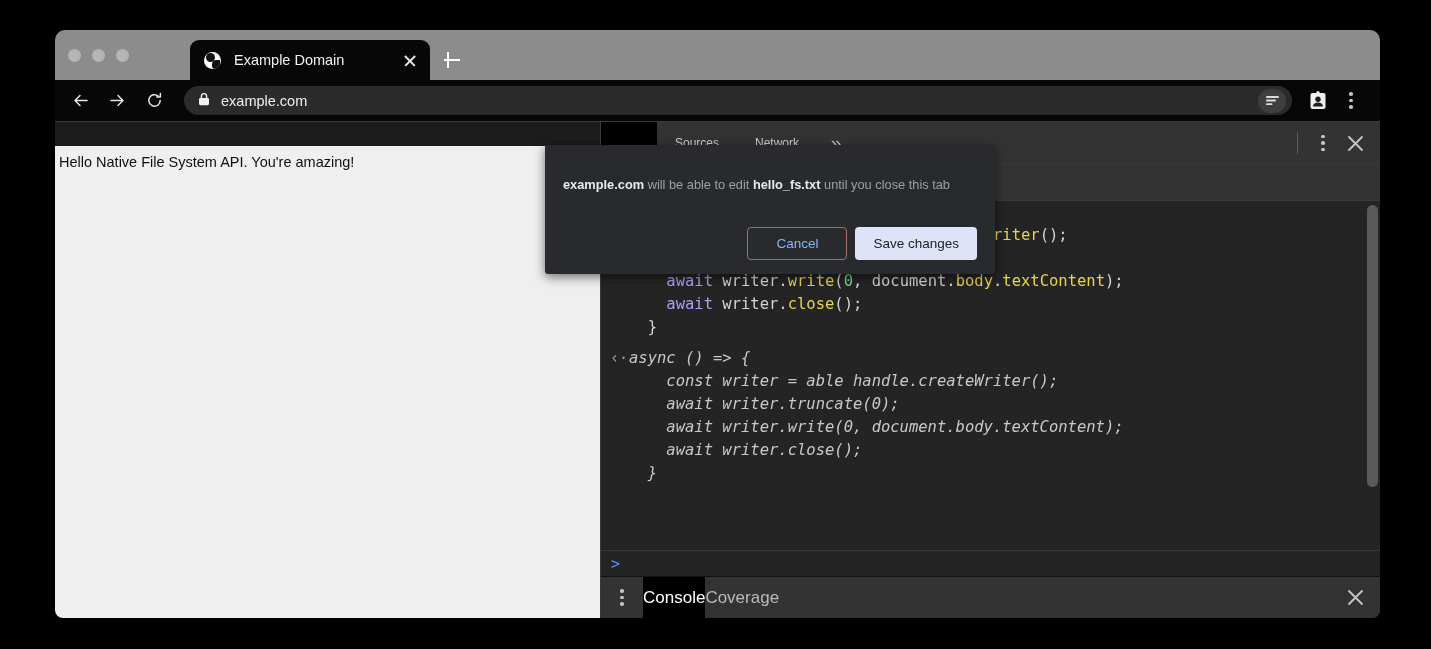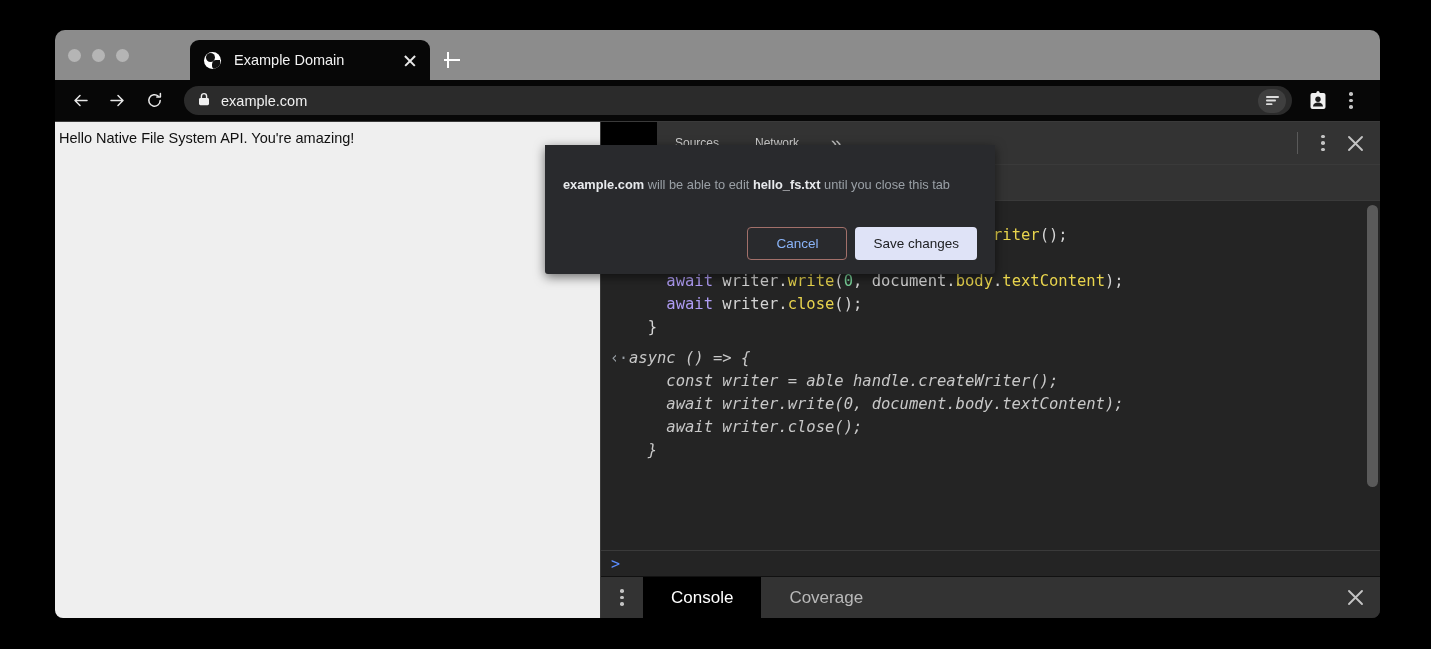--- a/index.html
+++ b/index.html
@@ -119,20 +119,21 @@
 
   
   #content-area {
     position: relative;
     height: calc(100% - 92px);
     display: flex;
   }
   #page-viewport {
     width: 545px; background: #efefef;
     padding: 8px 8px 0 4px;
+    margin-top: 24px;
   }
   #page-text { font-size: 14.5px; color: #101010; }
 
   
   #devtools {
     flex: 1; background: #242424;
     display: flex; flex-direction: column;
     border-left: 1px solid #3a3a3a;
   }
   #devtools-tabbar {
@@ -208,21 +209,21 @@
     display: flex; align-items: center; padding-left: 10px;
   }
   #prompt-chevron { color: #5b8dff; font-family: "DejaVu Sans Mono", monospace; font-size: 15px; }
 
   #drawer-tabbar {
     height: 42px; background: #333333; flex: none;
     display: flex; align-items: center;
     border-top: 1px solid #111;
   }
   .drawer-tab {
-    padding: 0 28px; height: 42px; display: flex; align-items: center;
+    padding: 0 0; height: 42px; display: flex; align-items: center;
     color: #b9b9b9; font-size: 17px;
   }
   .drawer-tab.selected { background: #000; color: #fff; }
 
   
   #save-dialog {
     position: absolute;
     left: 490px; top: 115px;
     width: 450px; height: 129px;
     background: #292a2d;
@@ -390,20 +391,21 @@
             <div class="console-line">    <span class="tok-kw">await</span><span class="tok-plain"> writer.</span><span class="tok-fn">truncate</span><span class="tok-plain">(</span><span class="tok-num">0</span><span class="tok-plain">);</span></div>
             <div class="console-line">    <span class="tok-kw">await</span><span class="tok-plain"> writer.</span><span class="tok-fn">write</span><span class="tok-plain">(</span><span class="tok-num">0</span><span class="tok-plain">, document.</span><span class="tok-fn">body</span><span class="tok-plain">.</span><span class="tok-fn">textContent</span><span class="tok-plain">);</span></div>
             <div class="console-line">    <span class="tok-kw">await</span><span class="tok-plain"> writer.</span><span class="tok-fn">close</span><span class="tok-plain">();</span></div>
             <div class="console-line">  <span class="tok-plain">}</span></div>
           </div>
         <div class="console-group result">
           <span id="result-arrow">‹·</span>
           <div id="result-lines">
               <div class="console-line">async () =&gt; {</div>
               <div class="console-line">    const writer = able handle.createWriter();</div>
+              <div class="console-line">    await writer.truncate(0);</div>
               <div class="console-line">    await writer.write(0, document.body.textContent);</div>
               <div class="console-line">    await writer.close();</div>
               <div class="console-line">  }</div>
             </div>
         </div>
         <div id="console-scrollbar"></div>
       </div>
 
       <div id="prompt-row">
         <span id="prompt-chevron">&gt;</span>

